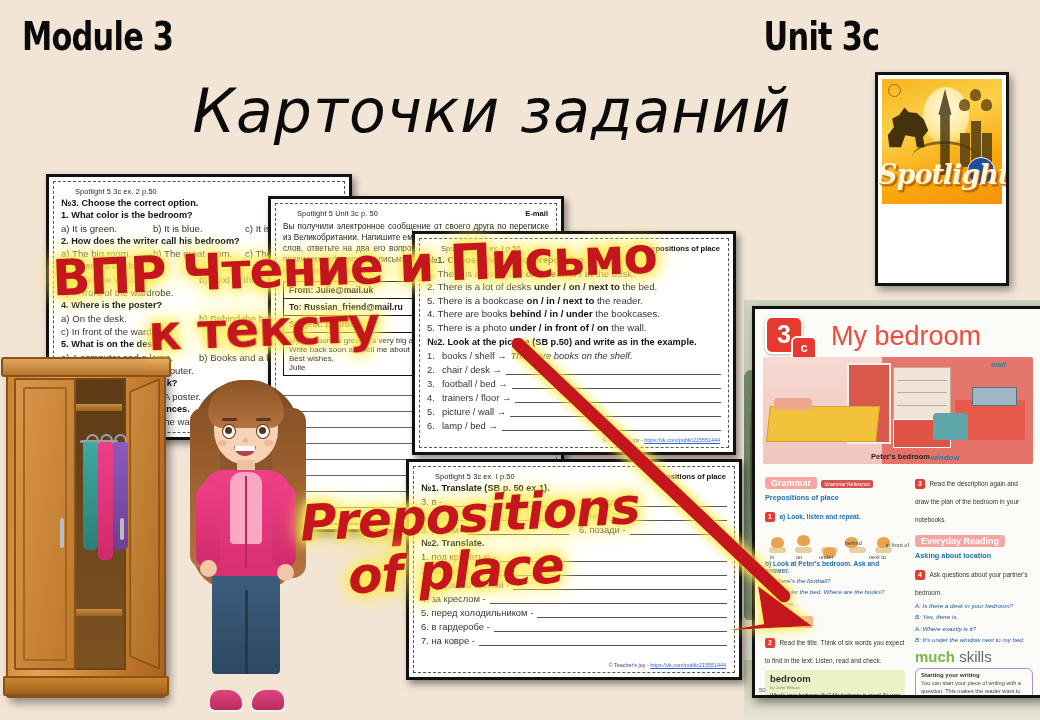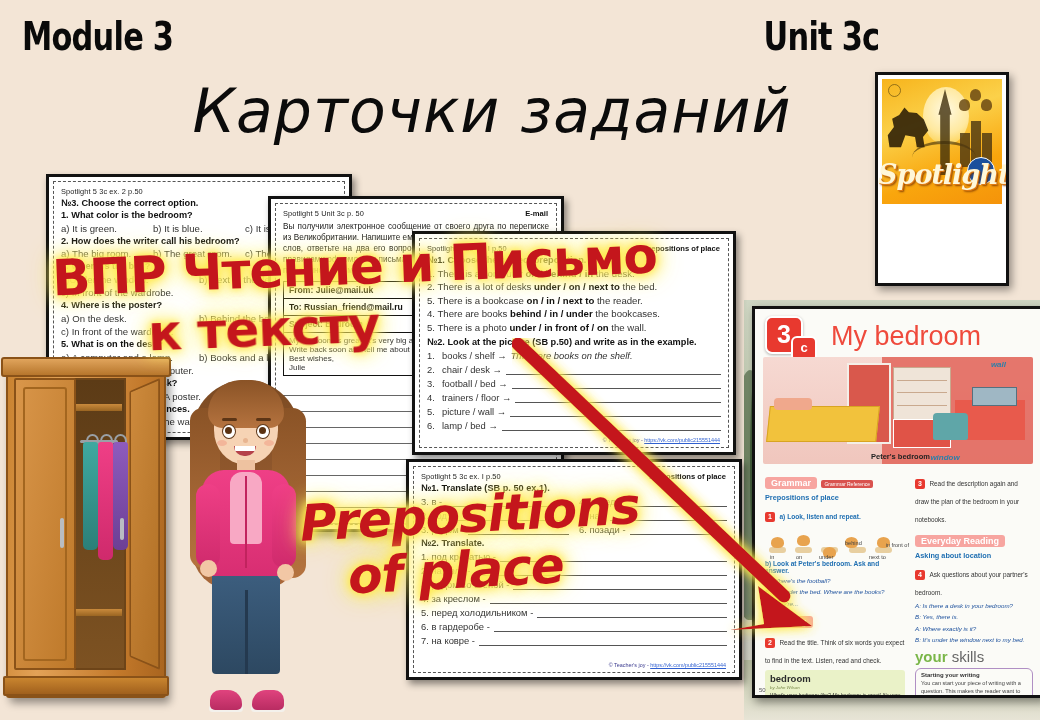--- a/index.html
+++ b/index.html
@@ -21,21 +21,21 @@
   .bigtitle{position:absolute;top:76px;left:0;width:1040px;text-align:center;
     font-family:"DejaVu Sans",sans-serif;font-size:60px;color:#0b0b0b;
     font-style:italic;font-weight:400;letter-spacing:1px;
     transform:translateX(-28px);}
 
   
   .card{position:absolute;background:#ffffff;border:3px solid #111;
     box-shadow:3px 4px 7px rgba(0,0,0,.45);overflow:hidden;}
   .card .inner{position:absolute;inset:4px;border:1px dashed #555;padding:5px 7px;
     box-sizing:border-box;overflow:hidden;}
-  .ws-src{font-size:7.4px;color:#222;letter-spacing:.1px;}
+  .ws-src{font-size:7.4px;color:#222;letter-spacing:.1px;margin-left:14px;}
   .ws-tag{position:absolute;right:8px;top:5px;font-size:7.6px;font-weight:bold;color:#111;}
   .ws-q{font-size:9.2px;font-weight:bold;color:#111;margin-top:2px;}
   .ws-a{font-size:9.6px;color:#333;margin-top:2.5px;}
   .ws-a b{color:#111;}
   .ws-li{font-size:9.4px;color:#333;margin-top:3px;display:flex;gap:4px;align-items:flex-end;}
   .ws-li .num{min-width:11px;}
   .rule{flex:1;border-bottom:1px solid #555;height:9px;}
   .cols{display:flex;}
   .cols>div{flex:1;}
   .foot{position:absolute;right:8px;bottom:4px;font-size:5.4px;color:#3b3b8f;}
@@ -577,21 +577,21 @@
       <div style="margin-top:3px">
         <span class="numbox">4</span>
         <span style="font-size:6.4px;color:#333">Ask questions about your partner's bedroom.</span>
       </div>
       <div class="dlg">A: Is there a desk in your bedroom?</div>
       <div class="dlg">B: Yes, there is.</div>
       <div class="dlg">A: Where exactly is it?</div>
       <div class="dlg">B: It's under the window next to my bed.</div>
 
       <div class="studyskills">
-        <span>your</span>
+        <span>much</span>
         <em>skills</em>
       </div>
       <div class="ssbox">
         <div class="t">Starting your writing</div>
         <div class="p">You can start your piece of writing with a question. This makes the reader want to continue reading.</div>
       </div>
 
     </div>
     <div class="pno">50</div>
   </div>

